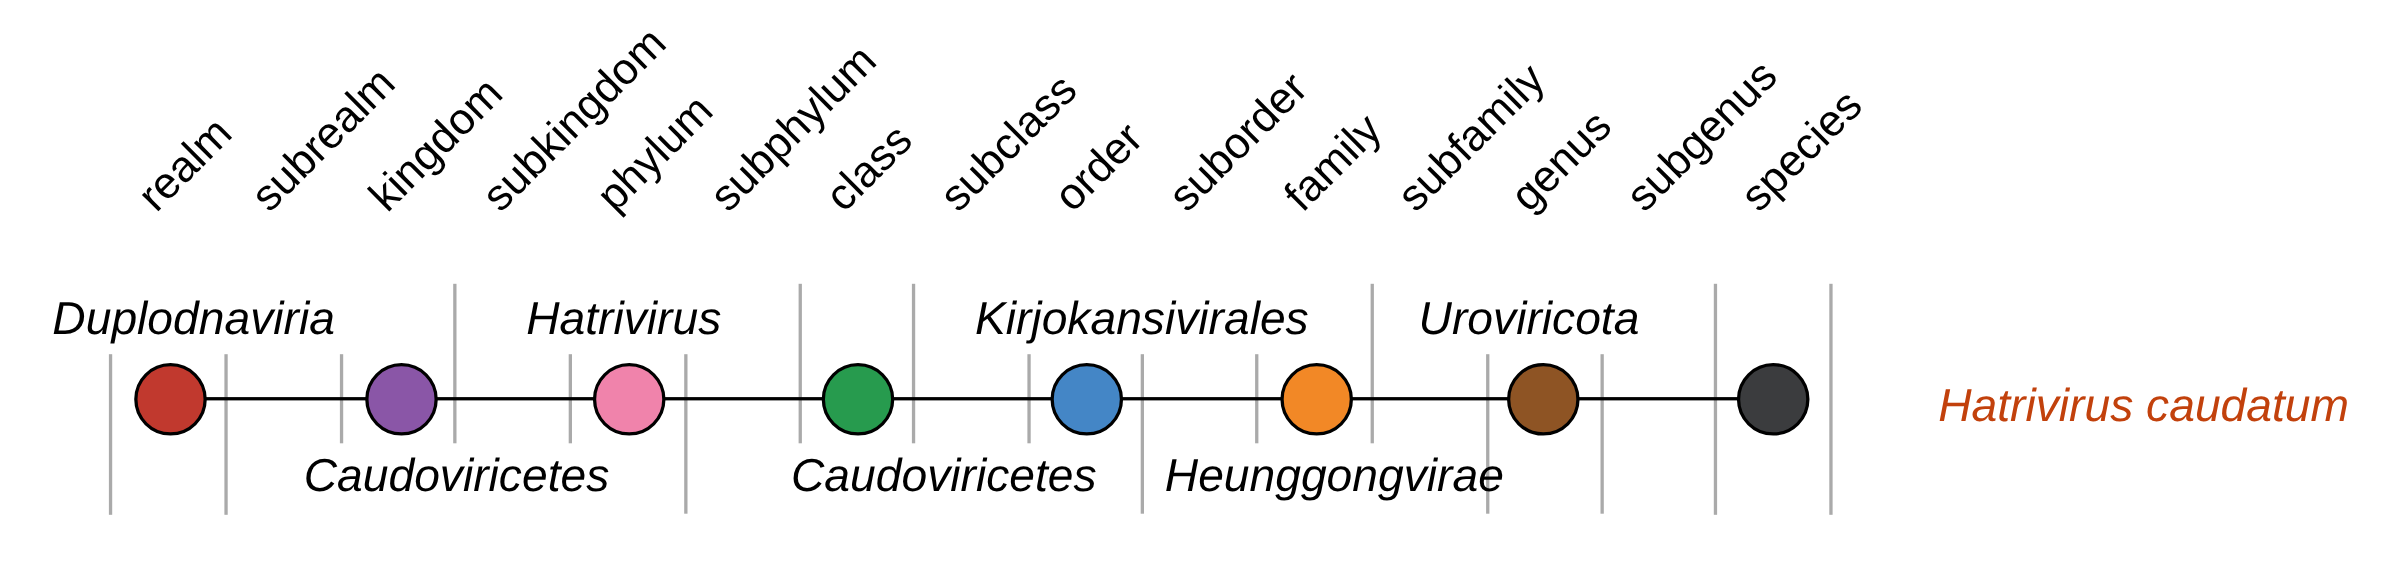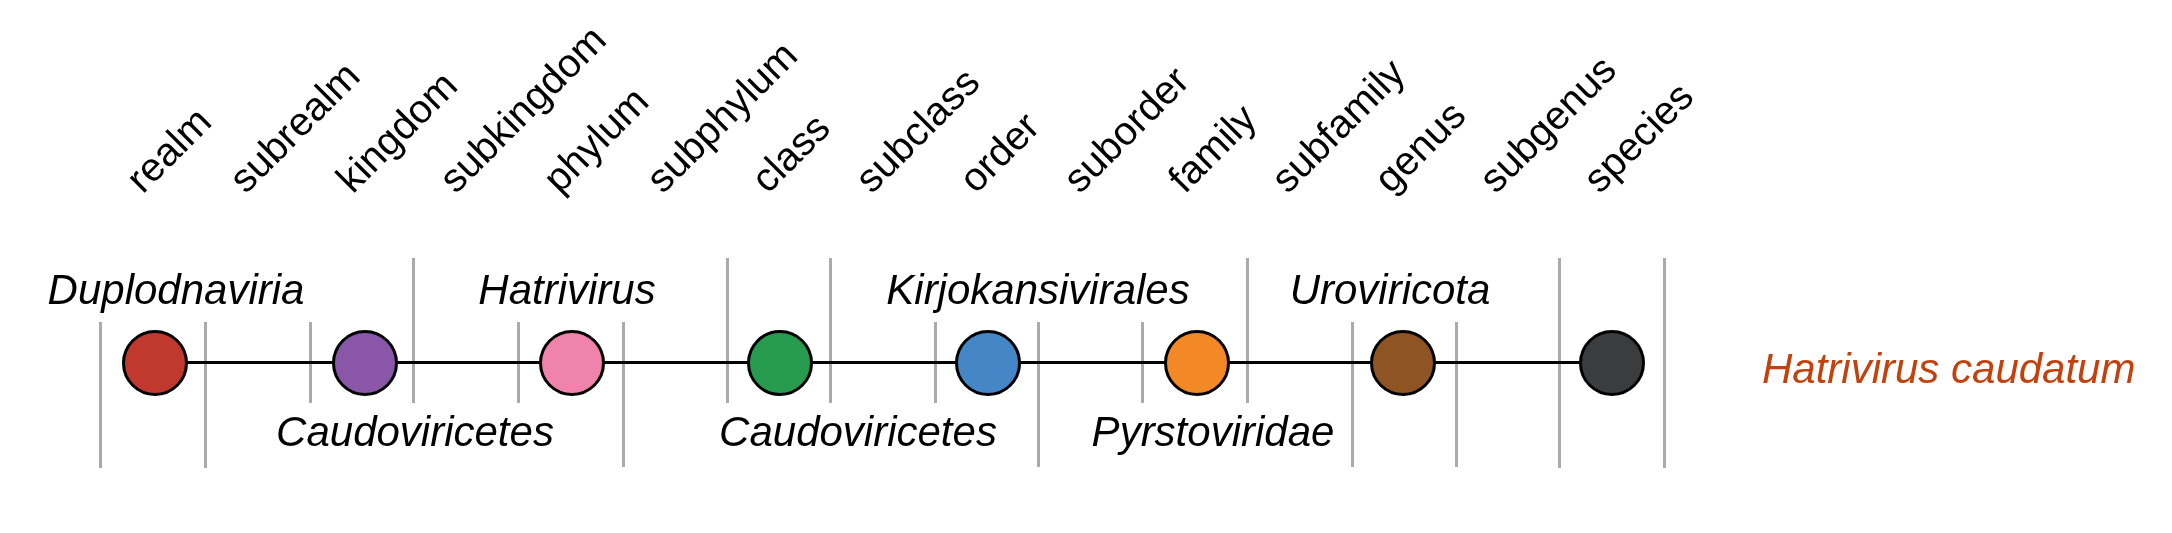--- a/index.html
+++ b/index.html
@@ -114,17 +114,17 @@
       <span class="rank-label" style="left: 1395px; top: 159px;">genus</span>
       <span class="rank-label" style="left: 1500px; top: 159px;">subgenus</span>
       <span class="rank-label" style="left: 1604px; top: 159px;">species</span>
     </div>
   <div id="taxon-labels-layer">
       <span class="taxon-label" style="left: 176px; top: 269px;">Duplodnaviria</span>
       <span class="taxon-label" style="left: 415px; top: 411px;">Caudoviricetes</span>
       <span class="taxon-label" style="left: 567px; top: 269px;">Hatrivirus</span>
       <span class="taxon-label" style="left: 858px; top: 411px;">Caudoviricetes</span>
       <span class="taxon-label" style="left: 1038px; top: 269px;">Kirjokansivirales</span>
-      <span class="taxon-label" style="left: 1213px; top: 411px;">Pyrstoviridae</span>
+      <span class="taxon-label" style="left: 1213px; top: 411px;">Heunggongvirae</span>
       <span class="taxon-label" style="left: 1390px; top: 269px;">Uroviricota</span>
       <span class="species-name" style="left: 1762px; top: 348px;">Hatrivirus caudatum</span>
     </div>
 </div>
 
 </body></html>

